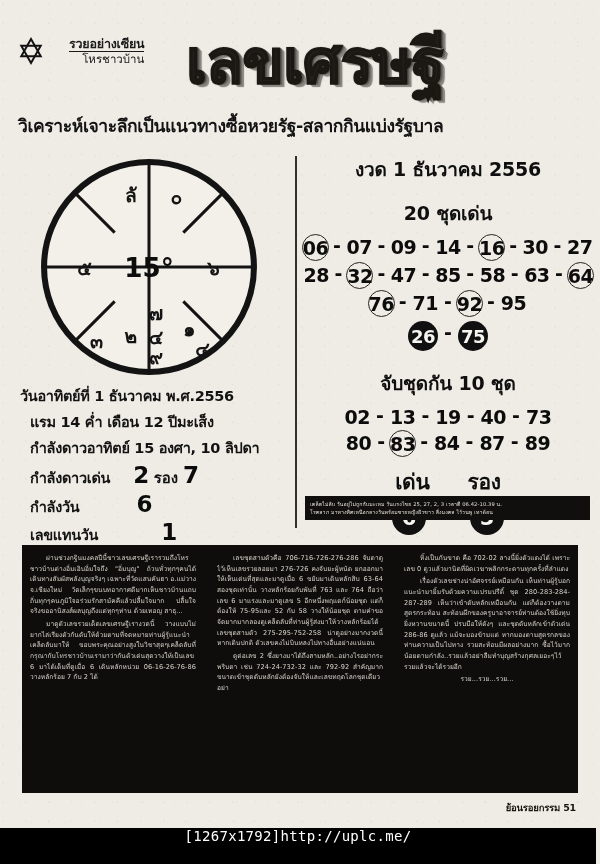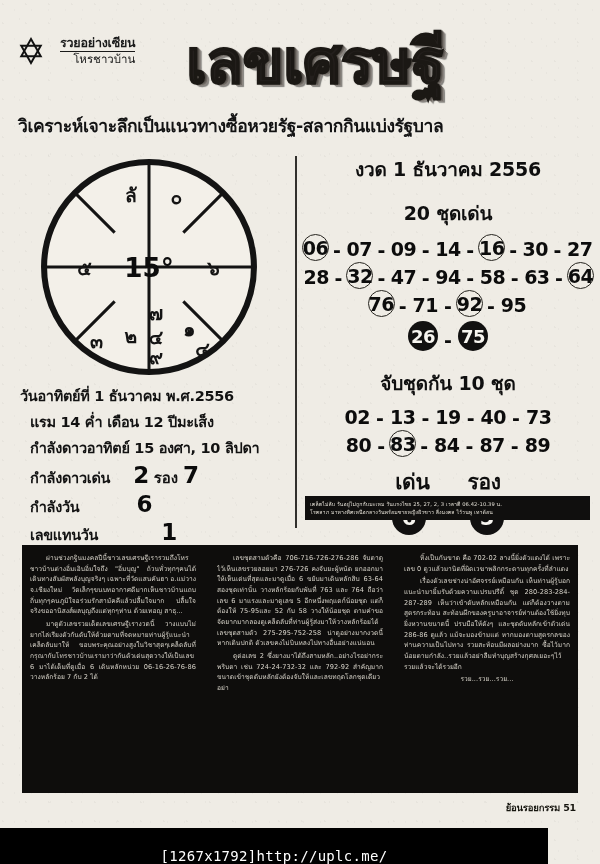--- a/index.html
+++ b/index.html
@@ -17,21 +17,21 @@
       radial-gradient(circle at 12% 22%, rgba(0,0,0,0.035) 0 1px, transparent 1px),
       radial-gradient(circle at 63% 71%, rgba(0,0,0,0.03) 0 1px, transparent 1px),
       radial-gradient(circle at 85% 35%, rgba(0,0,0,0.025) 0 1px, transparent 1px);
     background-size: 23px 19px, 31px 27px, 17px 29px;
   }
 
   
   #masthead { position: relative; height: 148px; }
   .brand-logo {
     position: absolute; left: 16px; top: 36px;
-    display: flex; gap: 14px;
+    display: flex; align-items: center; gap: 23px;
   }
   .star-icon { width: 30px; height: 30px; display: block; }
   .brand-text { line-height: 1.08; }
   .brand-line1 {
     font-size: 12.5px; font-weight: bold; color: #1a1a1a;
     letter-spacing: -0.2px;
     border-bottom: 1.4px solid #1a1a1a; padding-bottom: 1px;
   }
   .brand-line2 {
     font-size: 11.5px; color: #1a1a1a; text-align: right;
@@ -104,21 +104,21 @@
   .right-panel { position: absolute; left: 302px; top: 6px; width: 292px; text-align: center; }
   .rp-date {
     font-size: 19px; font-weight: bold; color: #0f0f0f;
     letter-spacing: -0.2px; margin-bottom: 14px;
   }
   .rp-head {
     font-size: 19px; font-weight: bold; color: #0f0f0f;
     letter-spacing: -0.2px; margin-bottom: 6px;
   }
   .numrow {
-    display: flex; justify-content: center; align-items: flex-end;
+    display: flex; justify-content: center; align-items: flex-start;
     gap: 1px; margin-bottom: 1px;
   }
   .num {
     font-size: 19px; font-weight: bold; color: #0c0c0c;
     letter-spacing: -0.5px; padding: 0 2px;
     display: inline-flex; align-items: center; justify-content: center;
     min-width: 26px; height: 25px;
   }
   .num.circled {
     border: 1.6px solid #26241f; border-radius: 50%;
@@ -181,22 +181,22 @@
   .col p.center { text-align: center; text-indent: 0; }
 
   
   .page-footer {
     position: absolute; right: 24px; top: 800px;
     font-size: 9.5px; font-weight: bold; color: #16150f;
     letter-spacing: -0.2px;
   }
   .bottom-bar {
     position: absolute; left: 0; bottom: 0;
-    width: 548px; height: 36px; background: #000000;
-    display: flex; align-items: flex-end; justify-content: center;
+    width: 596px; height: 36px; background: #000000;
+    display: flex; align-items: flex-start; justify-content: center;
   }
   .bottom-bar span {
     font-family: "DejaVu Sans Mono", "Liberation Mono", monospace;
     font-size: 14px; color: #ffffff; letter-spacing: 0.3px;
   }
 </style>
 </head>
 <body>
 
 <div id="page">
@@ -293,21 +293,21 @@
             <span class="dash">-</span>
             <span class="num">27</span>
           </div>
           <div class="numrow">
             <span class="num">28</span>
             <span class="dash">-</span>
             <span class="num circled">32</span>
             <span class="dash">-</span>
             <span class="num">47</span>
             <span class="dash">-</span>
-            <span class="num">94</span>
+            <span class="num">85</span>
             <span class="dash">-</span>
             <span class="num">58</span>
             <span class="dash">-</span>
             <span class="num">63</span>
             <span class="dash">-</span>
             <span class="num circled">64</span>
           </div>
           <div class="numrow">
             <span class="num circled">76</span>
             <span class="dash">-</span>

